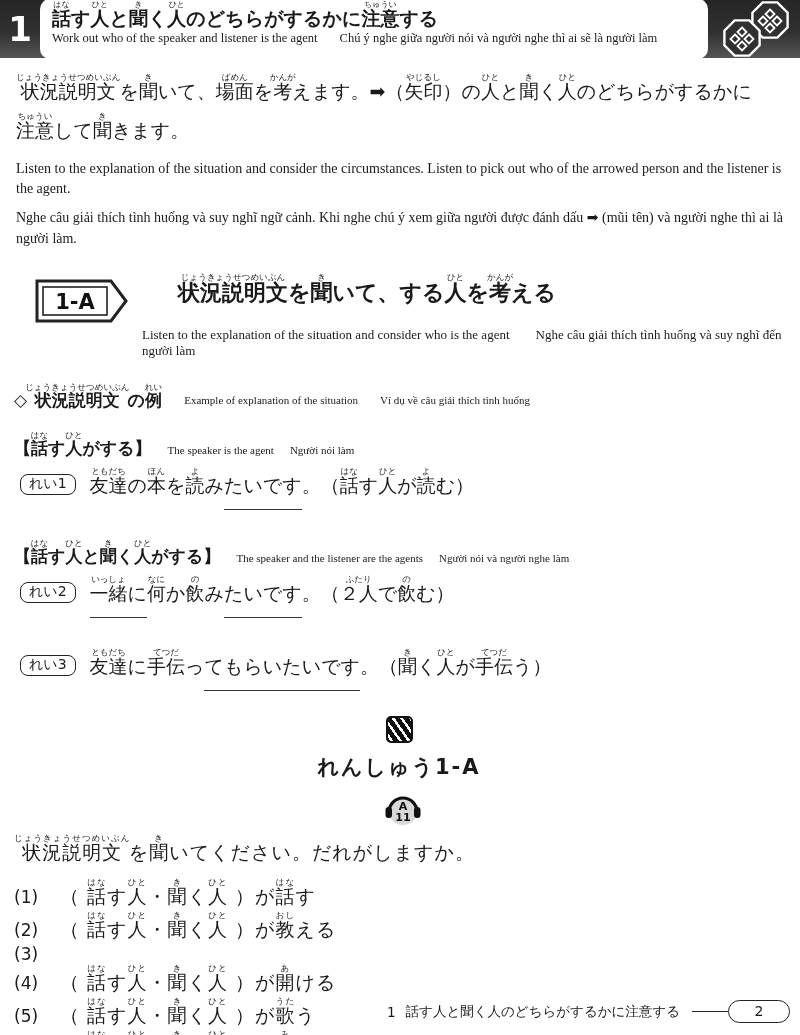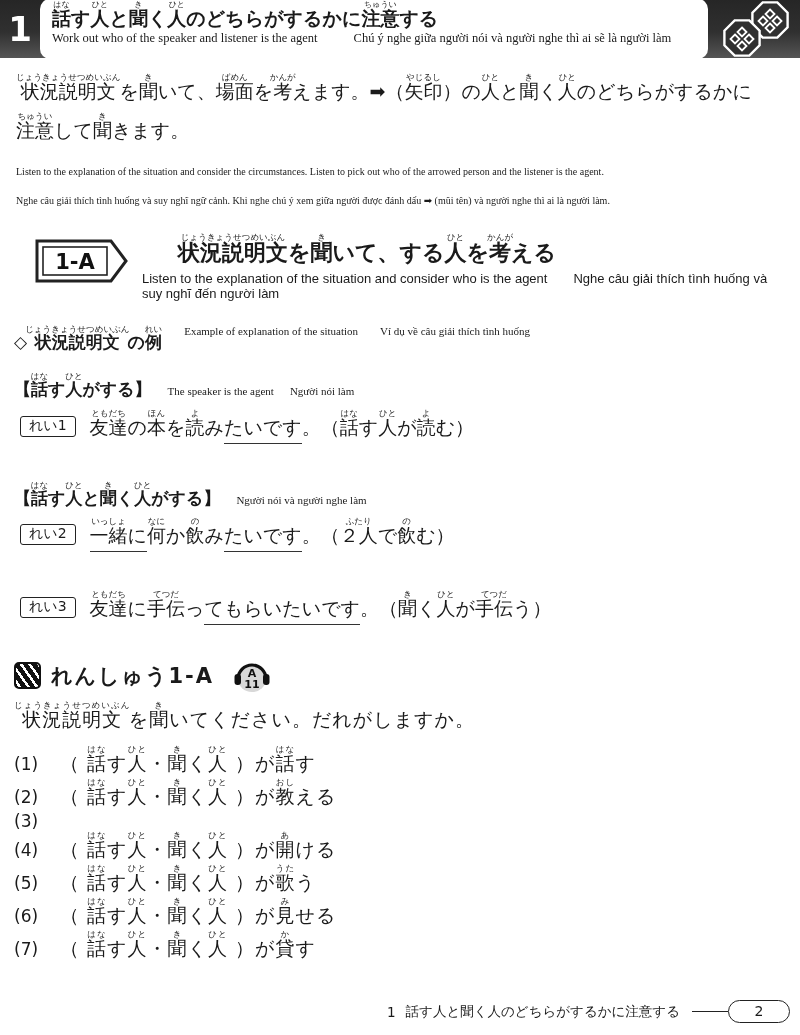--- a/index.html
+++ b/index.html
@@ -18,55 +18,55 @@
     width:40px; text-align:center; color:#fff;
     font-size:34px; font-weight:bold; line-height:58px;
   }
   .title-box {
     flex:1; background:#fff; border-radius:10px; margin:3px 6px 4px 0;
     padding:1px 12px 2px 12px; height:60px; overflow:hidden;
   }
   .jp-chap-title { font-size:19px; font-weight:bold; line-height:1.55; white-space:nowrap; }
   .jp-chap-title rt { font-size:8px; font-weight:normal; }
   .band-trans { font-family:"Liberation Serif", serif; font-size:12.5px; white-space:nowrap; margin-top:-2px; }
-  .band-trans .vi { margin-left:36px; }
+  .band-trans .vi { margin-left:22px; }
   .ornament { width:86px; height:58px; flex:0 0 auto; }
   
   .jp-body { font-size:19px; line-height:2.05; }
   .jp-body rt, .jp-mid rt, .jp-sec-title rt, .item-text rt { font-size:8.5px; font-weight:normal; }
   ruby { ruby-align:center; }
-  .ul { border-bottom:1.6px solid #333; padding-bottom:5px; }
-  .trans-line { font-family:"Liberation Serif", serif; font-size:10px; line-height:1.45; margin-top:15px; }
+  .ul { border-bottom:1.6px solid #333; padding-bottom:13px; }
+  .trans-line { font-family:"Liberation Serif", serif; font-size:14px; line-height:1.45; margin-top:9px; }
   .trans-inline { font-family:"Liberation Serif", serif; font-size:11px; }
   .vi-gap { margin-left:26px; }
   
   .intro { margin:14px 16px 0 16px; }
   
   .sec1a { margin:24px 16px 0 10px; display:flex; align-items:flex-start;padding-left:25px; }
   .sec-badge { width:95px; height:44px; flex:0 0 auto; margin-top:6px; }
   .sec-badge text { font-family:"DejaVu Sans", sans-serif; font-weight:bold; font-size:21px; }
   .sec-right { margin-left:12px; }
   .jp-sec-title { font-size:22px; font-weight:bold; line-height:1.65;margin-left:36px; }
-  .sec-trans { font-family:Liberation Sans, sans-serif; font-size:13px; margin-top:0px; }
+  .sec-trans { font-family:Liberation Serif, serif; font-size:13px; margin-top:16px; }
   
   .examples { margin:24px 16px 0 14px; }
-  .ex-heading { display:flex; align-items:flex-start; gap:22px; }
+  .ex-heading { display:flex; align-items:center; gap:22px; }
   .jp-mid { font-size:17px; font-weight:600; line-height:1.9; white-space:nowrap; }
   .case { margin-top:6px; }
   .case-label { display:flex; align-items:baseline; gap:16px; margin-top:14px; }
   .rei-row { display:flex; align-items:baseline; gap:14px; margin:2px 0 0 6px; }
   .rei-badge {
-    border:1.5px solid #222; border-radius:3px; padding:0px 8px 1px 8px;
+    border:1.5px solid #222; border-radius:8px; padding:0px 8px 1px 8px;
     font-size:14px; white-space:nowrap; position:relative; top:-4px;
   }
   .case-gap1 { margin-top:34px; }
   .case-gap2 { margin-top:34px; }
   
   .practice { margin:30px 16px 0 14px; }
-  .practice-head { display:flex; align-items:center; gap:10px; }
+  .practice-head { display:flex; align-items:center; gap:10px;flex-direction:column; }
   .hatch-icon {
     width:27px; height:27px; border-radius:5px; background:#111;
     background-image:repeating-linear-gradient(55deg,
       #111 0 2px, #fff 2px 4.5px, #111 4.5px 7px);
     border:2px solid #111; flex:0 0 auto;
   }
   .practice-title { font-size:21px; font-weight:bold; letter-spacing:2px; }
   .audio-icon { width:40px; height:36px; margin-left:8px; }
   .audio-icon text { font-family:"DejaVu Sans", sans-serif; font-weight:bold; }
   .practice-instruction { margin-top:6px; letter-spacing:1px; }
@@ -157,20 +157,21 @@
       </div>
       <div class="rei-row">
         <span class="rei-badge">れい1</span>
         <span class="jp-body"><ruby>友達<rt>ともだち</rt></ruby><span>の</span><ruby>本<rt>ほん</rt></ruby><span>を</span><ruby>読<rt>よ</rt></ruby><span>み</span><span class="ul"><span>たいです</span></span><span>。（</span><ruby>話<rt>はな</rt></ruby><span>す</span><ruby>人<rt>ひと</rt></ruby><span>が</span><ruby>読<rt>よ</rt></ruby><span>む）</span></span>
       </div>
     </div>
 
     <div class="case case-gap1">
       <div class="case-label">
         <span class="jp-mid"><span>【</span><ruby>話<rt>はな</rt></ruby><span>す</span><ruby>人<rt>ひと</rt></ruby><span>と</span><ruby>聞<rt>き</rt></ruby><span>く</span><ruby>人<rt>ひと</rt></ruby><span>がする】</span></span>
+        <span class="trans-inline">The speaker and the listener are the agents</span>
         <span class="trans-inline">Người nói và người nghe làm</span>
       </div>
       <div class="rei-row">
         <span class="rei-badge">れい2</span>
         <span class="jp-body"><span class="ul"><ruby>一緒<rt>いっしょ</rt></ruby></span><span class="ul"><span>に</span></span><ruby>何<rt>なに</rt></ruby><span>か</span><ruby>飲<rt>の</rt></ruby><span>み</span><span class="ul"><span>たいです</span></span><span>。（</span><ruby>２人<rt>ふたり</rt></ruby><span>で</span><ruby>飲<rt>の</rt></ruby><span>む）</span></span>
       </div>
     </div>
 
     <div class="case case-gap2">
       <div class="rei-row">

